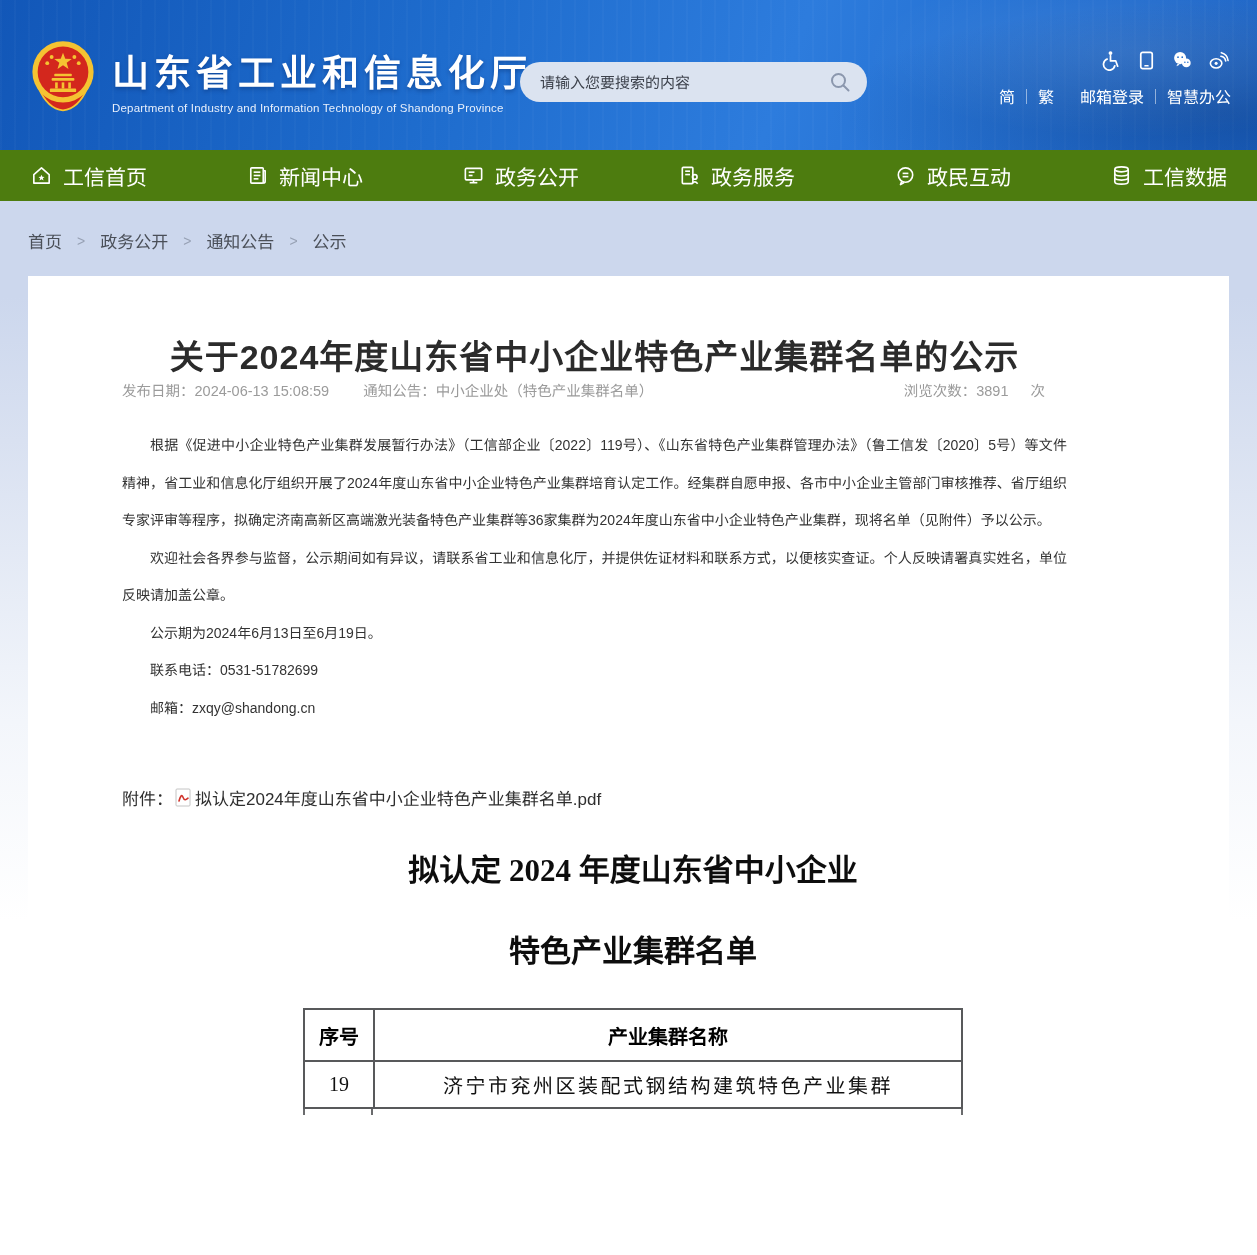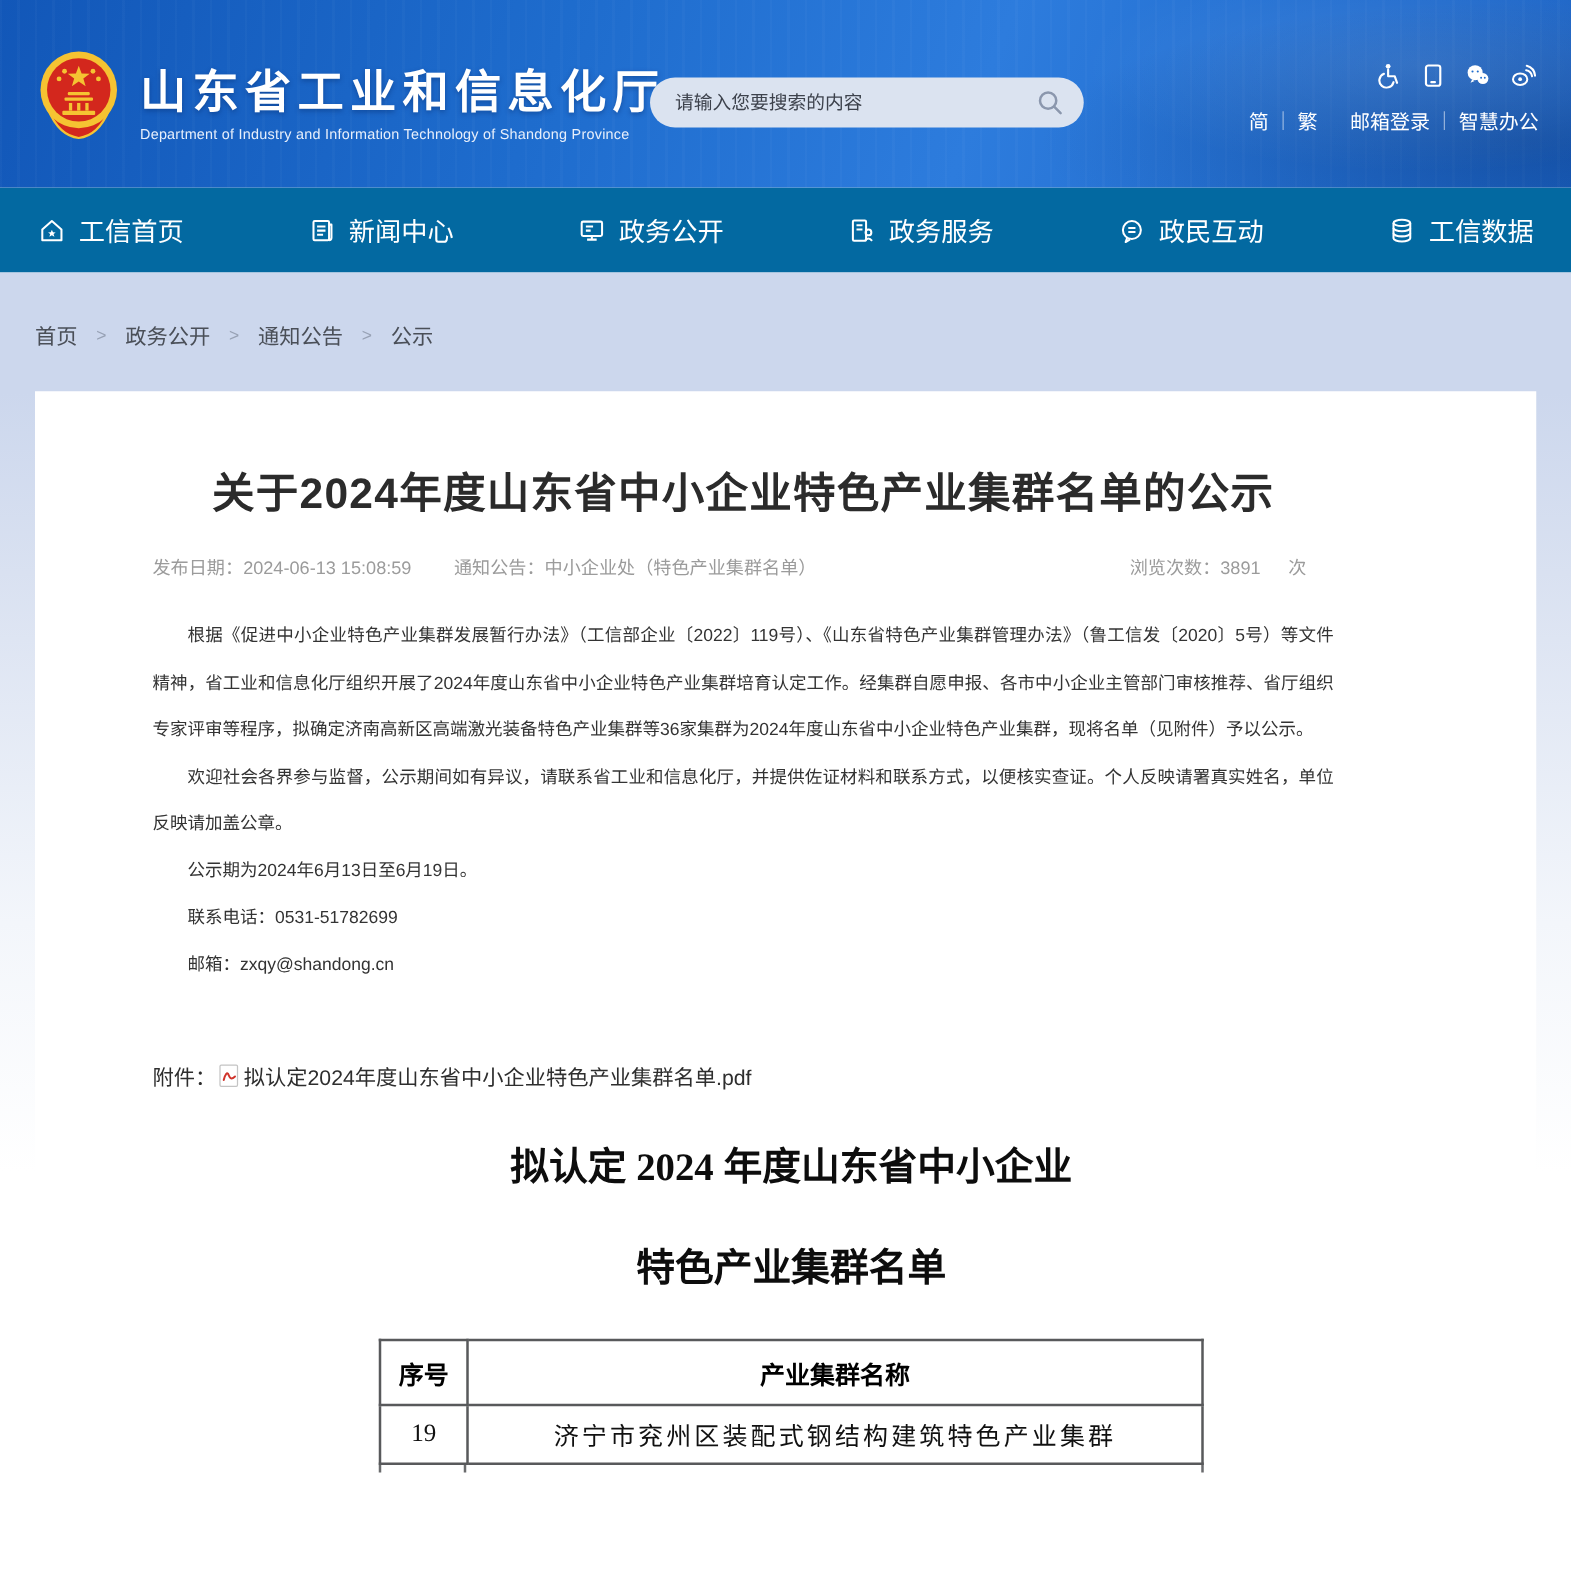--- a/index.html
+++ b/index.html
@@ -33,39 +33,39 @@
 
   .header-right { position:absolute; right:26px; top:50px; z-index:3; }
   .icon-row { display:flex; justify-content:flex-end; gap:15px; margin-bottom:13px; margin-right:2px; }
   .icon-row .hicon { width:21px; height:21px; cursor:pointer; }
   .links-row { display:flex; align-items:center; color:#fff; font-size:16px; }
   .links-row .lnk { cursor:pointer; white-space:nowrap; }
   .vsep { width:1px; height:15px; background:rgba(255,255,255,.5); margin:0 11px; }
   .gap24 { width:26px; }
 
   
-  .nav { height:68px; background:#0369a1; display:flex; align-items:center;
+  .nav { height:51px; background:#4d7c0f; display:flex; align-items:center;
     justify-content:space-between; padding:0 30px; }
   .nav-item { display:flex; align-items:center; gap:10px; color:#fff; font-size:21px;
     cursor:pointer; white-space:nowrap; }
   .nav-item svg { width:23px; height:23px; }
 
   
   .page-bg { height:1042px;
     background:linear-gradient(180deg,#ccd7ed 0px,#ccd7ed 96px,#d9e1f1 240px,#f3f6fb 520px,#ffffff 720px); }
-  .breadcrumb { height:95px; display:flex; align-items:center; padding:4px 28px 0;
+  .breadcrumb { height:75px; display:flex; align-items:center; padding:4px 28px 0;
     font-size:17px; color:#4a4f58; }
   .crumb { cursor:pointer; }
   .crumb-sep { color:#97a1b4; margin:0 15px; font-size:14px; }
 
   
   .card { margin:0 28px; background:#fff; height:947px; padding:0 162px 0 94px; overflow:hidden; }
   .article-title { padding-top:54px; text-align:center; font-size:34px; font-weight:bold;
     color:#2b2b2b; letter-spacing:1px; }
-  .meta { display:flex; align-items:center; margin-top:26px; color:#9b9b9b; font-size:14.5px; }
+  .meta { display:flex; align-items:center; color:#9b9b9b; font-size:14.5px; }
   .meta-source { margin-left:34px; }
   .meta-views { margin-left:auto; margin-right:22px; }
   .views-unit { margin-left:22px; }
 
   .body-text { margin-top:27px; font-size:14px; color:#333; line-height:37.5px;
     text-align:justify; }
   .body-text p { text-indent:2em; margin:0; }
 
   .attach-row { margin-top:58px; display:flex; align-items:center; font-size:17px; color:#2e2e2e; }
   .pdf-icon { width:17px; height:19px; margin:0 3px 0 2px; flex:none; }

